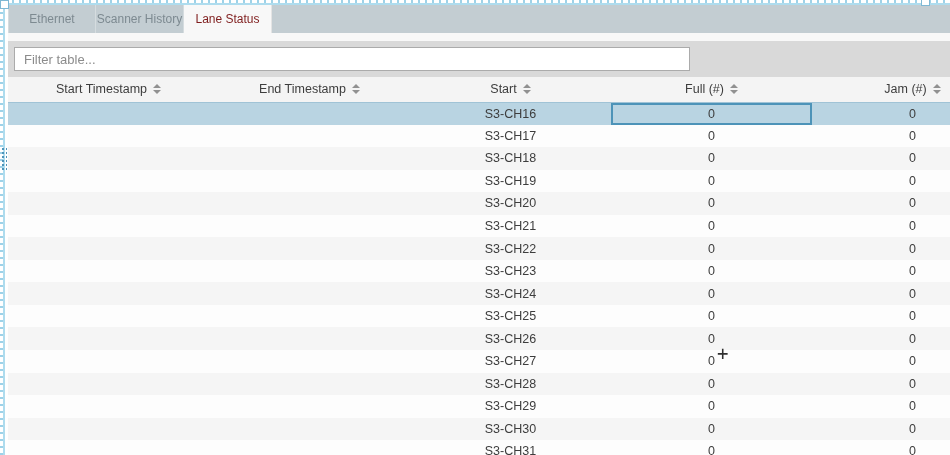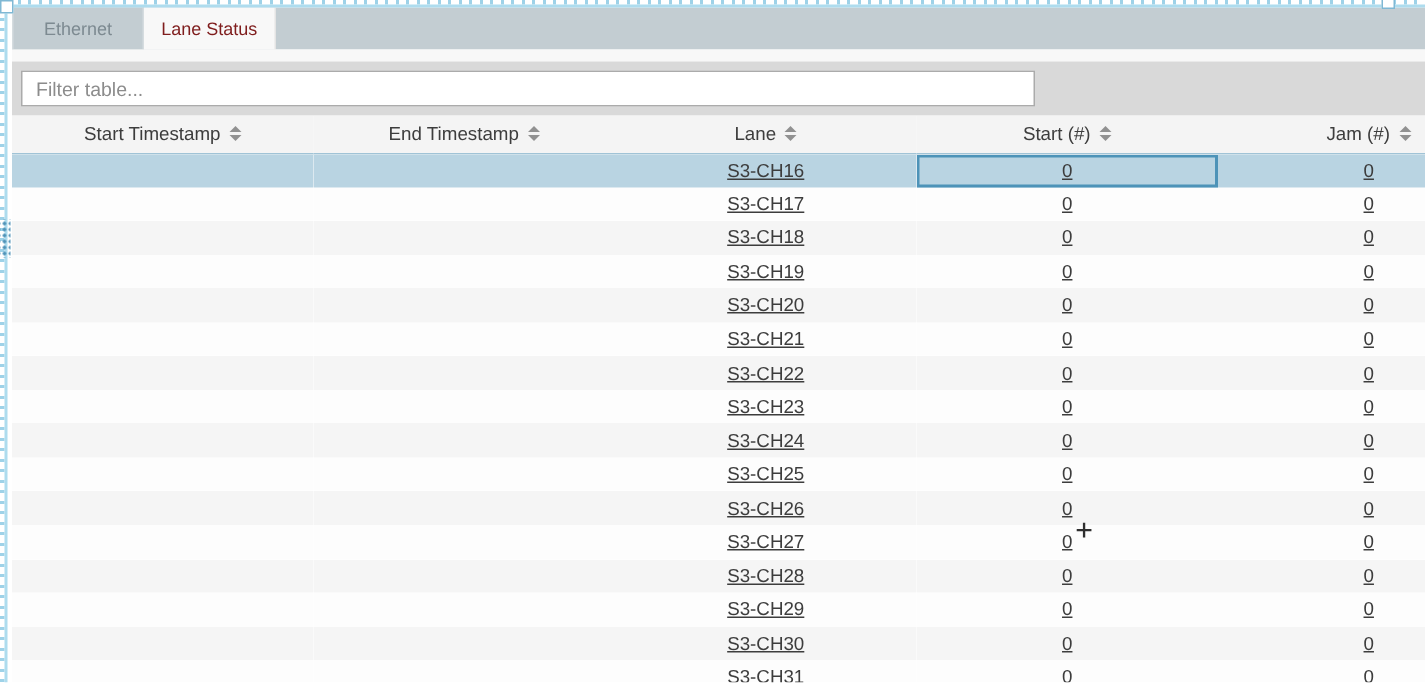--- a/index.html
+++ b/index.html
@@ -56,21 +56,21 @@
   
   .filter-bar { height:36px; background:#d9d9d9; padding:6px 0 6px 6px; flex:0 0 auto; }
   .filter-input {
     width:676px; height:24px; background:#ffffff; border:1px solid #ababab;
     font-family:"Liberation Sans", sans-serif; font-size:13px; color:#3d3d3d;
     padding:0 9px; outline:none;
   }
   .filter-input::placeholder { color:#8c8c8c; opacity:1; }
 
   
-  .table-wrap { position:relative; flex:1 1 auto; overflow:hidden;text-decoration:underline; }
+  .table-wrap { position:relative; flex:1 1 auto; overflow:hidden; }
   table { border-collapse:collapse; table-layout:fixed; width:1005px; }
   col { width:201px; }
   th {
     height:25px; background:#f4f4f4; font-weight:normal; font-size:12.5px;
     color:#3d3d3d; text-align:center; vertical-align:middle; white-space:nowrap;
     cursor:pointer;
   }
   td {
     height:22.56px; font-size:12.5px; text-align:center; vertical-align:middle;
     color:#3d3d3d; white-space:nowrap; overflow:hidden;
@@ -107,20 +107,21 @@
 <div class="marquee-top"></div>
 <div class="marquee-left"></div>
 <div class="handle handle-tl"></div>
 <div class="handle handle-tr"></div>
 <div class="handle-left-dots"></div>
 
 <div class="panel">
 
   <div class="tabstrip">
     <div class="tab">Ethernet</div>
+    <div class="tab">Scanner History</div>
     <div class="tab active">Lane Status</div>
   </div>
 
   <div class="white-strip"></div>
 
   <div class="filter-bar">
     <input class="filter-input" type="text" value="" placeholder="Filter table..." style="">
   </div>
 
   <div class="table-wrap">
@@ -147,30 +148,30 @@
             <span class="th-inner">
                 <span>End Timestamp</span>
                 <span class="sort">
                   <span class="up"></span>
                   <span class="down"></span>
                 </span>
               </span>
           </th>
           <th>
             <span class="th-inner">
-                <span>Lane</span>
-                <span class="sort">
-                  <span class="up"></span>
-                  <span class="down"></span>
-                </span>
-              </span>
-          </th>
-          <th>
-            <span class="th-inner">
-                <span>Start (#)</span>
+                <span>Start</span>
+                <span class="sort">
+                  <span class="up"></span>
+                  <span class="down"></span>
+                </span>
+              </span>
+          </th>
+          <th>
+            <span class="th-inner">
+                <span>Full (#)</span>
                 <span class="sort">
                   <span class="up"></span>
                   <span class="down"></span>
                 </span>
               </span>
           </th>
           <th>
             <span class="th-inner">
                 <span>Jam (#)</span>
                 <span class="sort">

